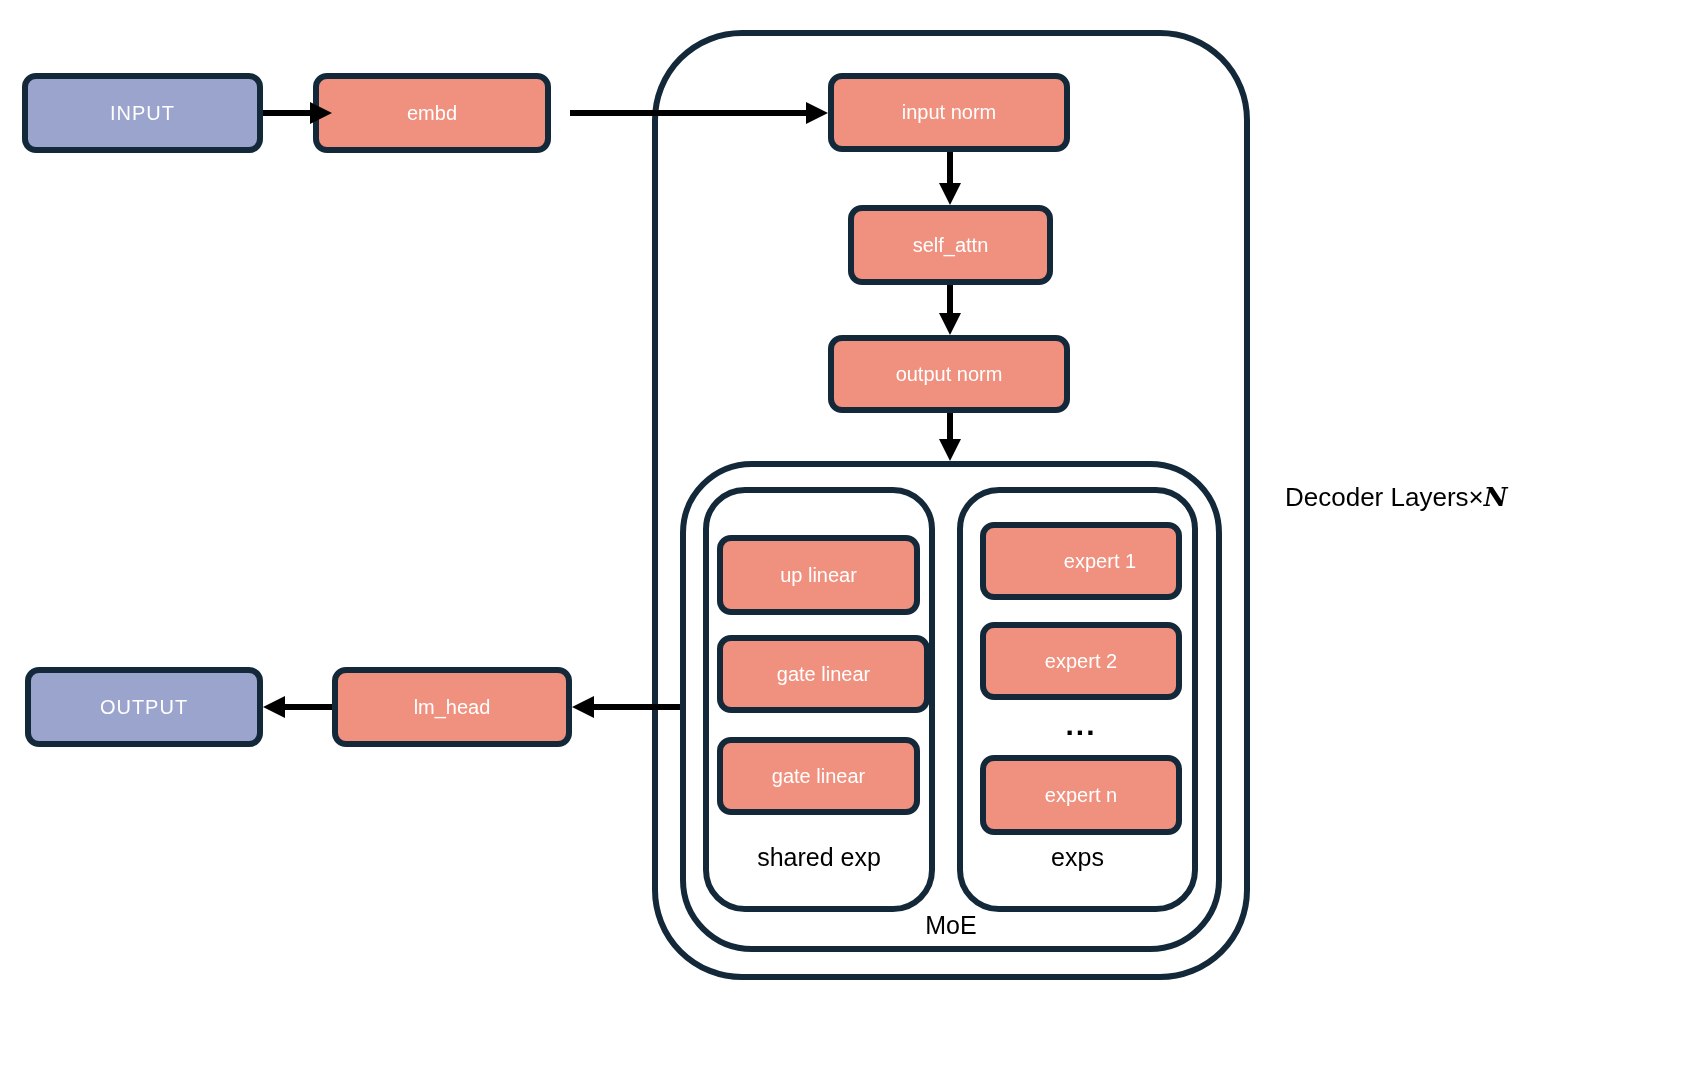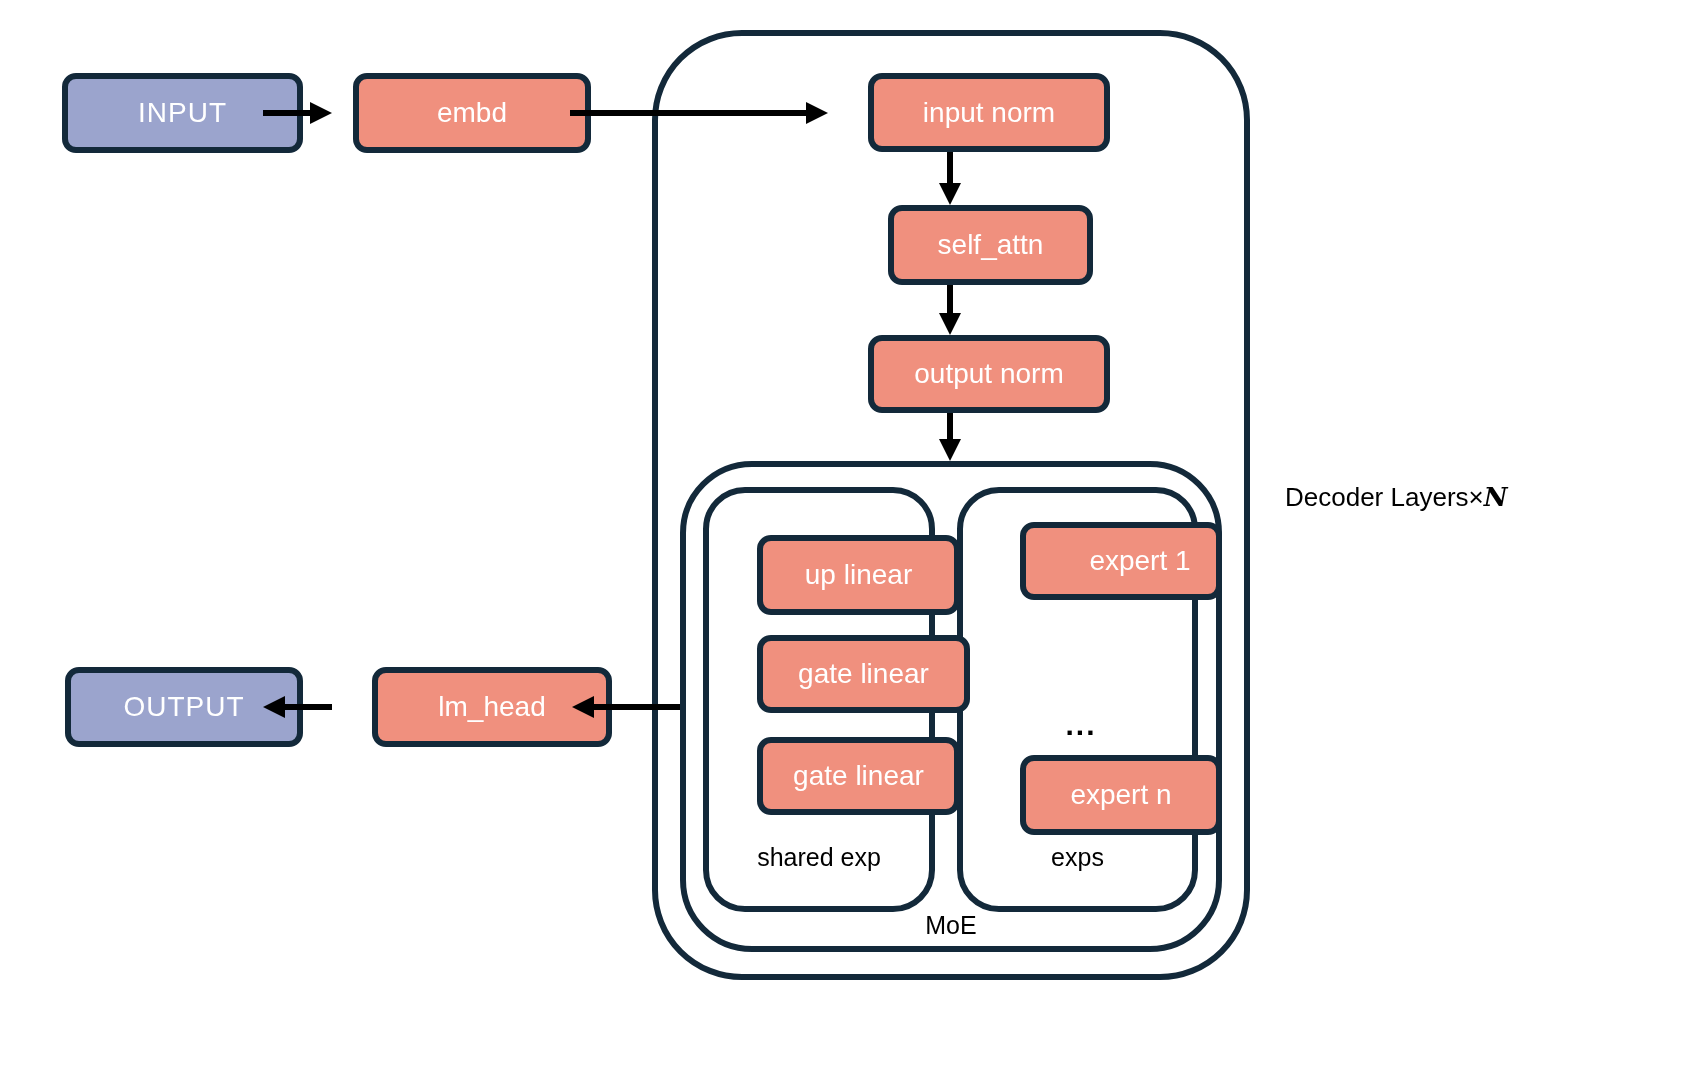--- a/index.html
+++ b/index.html
@@ -12,21 +12,21 @@
     --background:#FFFFFF;
   }
   html,body{margin:0;padding:0;background:var(--background);}
   .canvas{
     position:relative;width:1702px;height:1068px;background:var(--background);
     font-family:"Liberation Sans", sans-serif;overflow:hidden;
   }
   .box{
     position:absolute;display:flex;align-items:center;justify-content:center;
     border:6px solid var(--border);border-radius:14px;box-sizing:border-box;
-    color:var(--box-text);font-size:28px;margin-left:40px;
+    color:var(--box-text);font-size:20px;
   }
   .salmon{background:var(--block-fill);}
   .purple{background:var(--io-fill);}
   .container{
     position:absolute;border:6px solid var(--border);box-sizing:border-box;
     background:transparent;
   }
   .ctr-label{
     position:absolute;left:0;right:0;text-align:center;
     color:var(--label-text);font-size:25px;
@@ -76,20 +76,21 @@
 
   <div class="box salmon" style="left:828px;top:73px;width:242px;height:79px;">input norm</div>
   <div class="box salmon" style="left:848px;top:205px;width:205px;height:80px;">self_attn</div>
   <div class="box salmon" style="left:828px;top:335px;width:242px;height:78px;">output norm</div>
 
   <div class="box salmon" style="left:717px;top:535px;width:203px;height:80px;">up linear</div>
   <div class="box salmon" style="left:717px;top:635px;width:213px;height:78px;">gate linear</div>
   <div class="box salmon" style="left:717px;top:737px;width:203px;height:78px;">gate linear</div>
 
   <div class="box salmon" style="left:980px;top:522px;width:202px;height:78px;padding-left:38px;">expert 1</div>
+  <div class="box salmon" style="left:980px;top:622px;width:202px;height:78px;">expert 2</div>
   <div class="ellipsis" style="left:980px;top:708px;width:202px;">...</div>
   <div class="box salmon" style="left:980px;top:755px;width:202px;height:80px;">expert n</div>
 
   <div class="decoder-label">
     <span>Decoder Layers</span><span>×</span><span class="n-sym">N</span>
   </div>
 
   <div>
     <div class="shaft-h" style="left:263px;top:110px;width:47px;"></div>
     <div class="head head-right" style="left:310px;top:102px;"></div>

